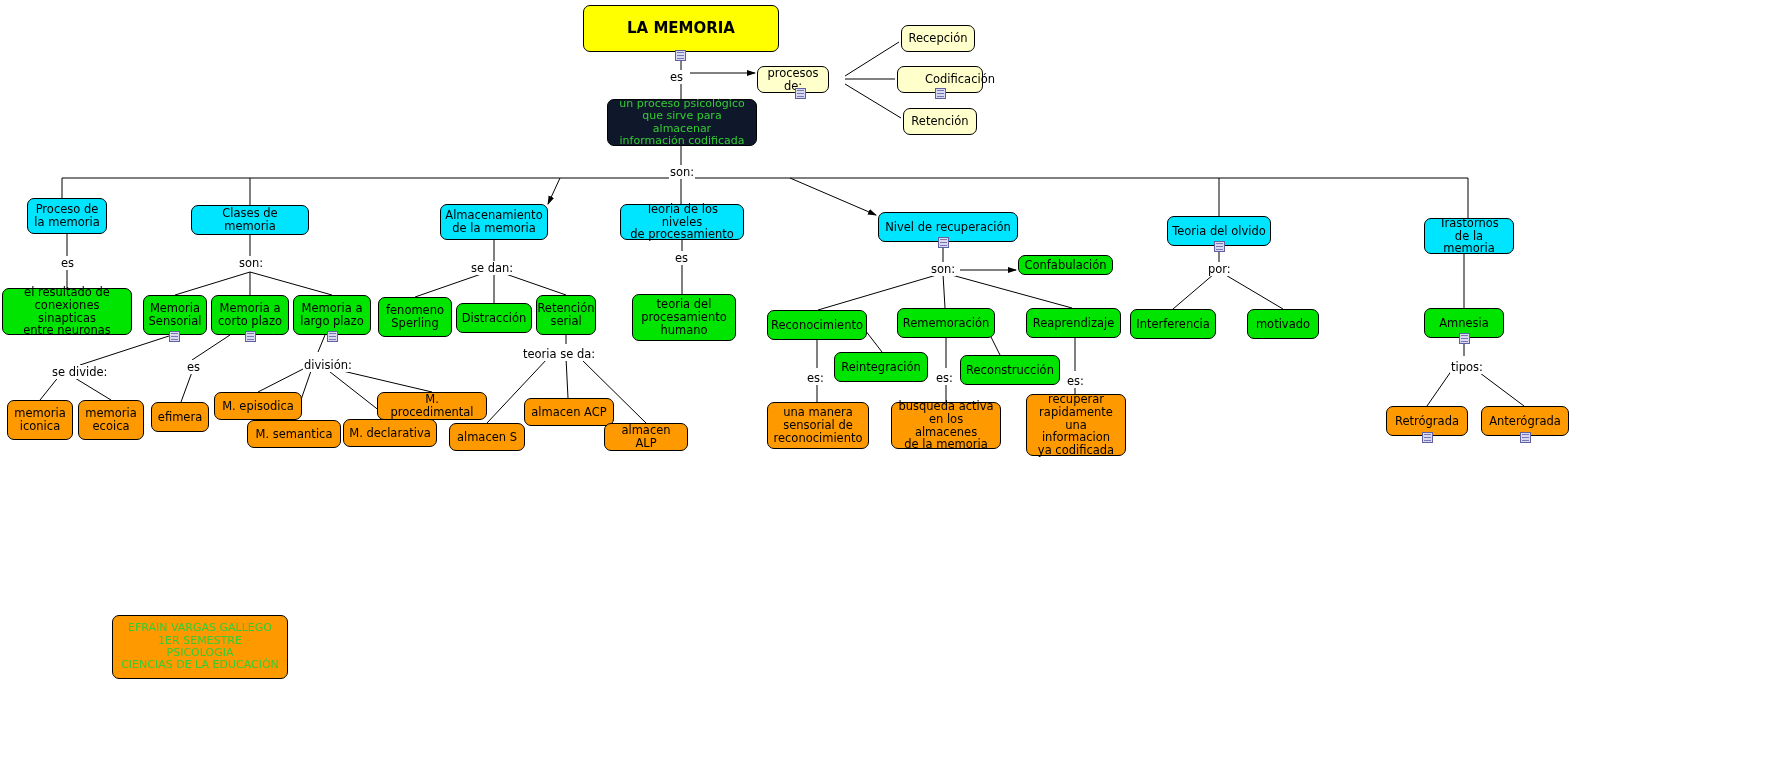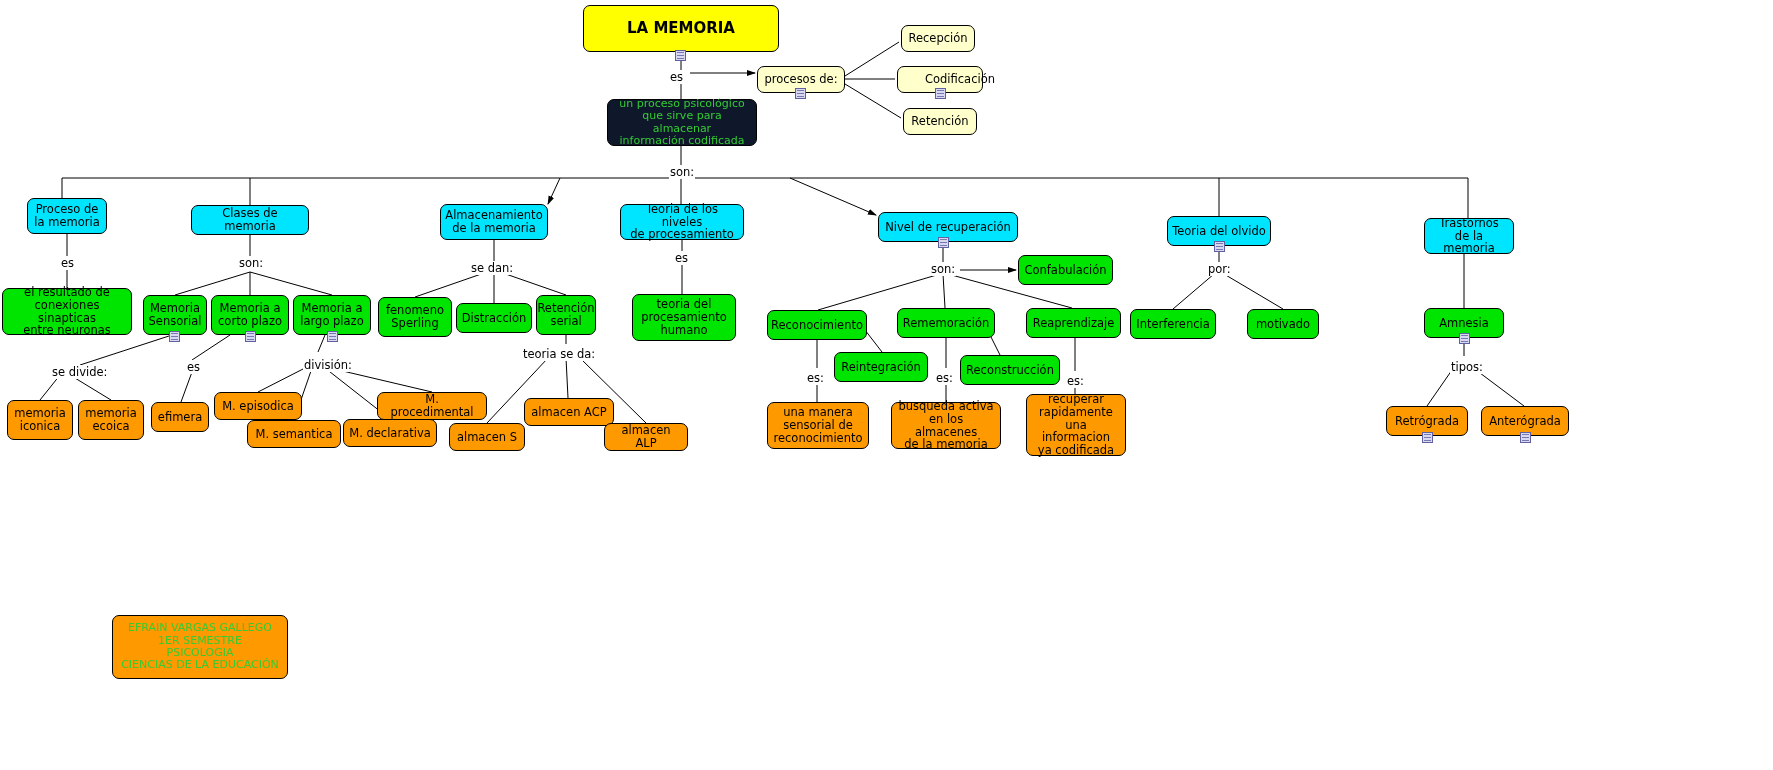--- a/index.html
+++ b/index.html
@@ -164,21 +164,21 @@
       <path d="M1452,370 L1427,406"></path>
       <path d="M1476,370 L1524,406"></path>
     </g>
   </svg>
 
   <div id="nodes-layer">
       <div class="node n-yellow" style="left: 583px; top: 5px; width: 196px; height: 47px;">LA MEMORIA</div>
       <div class="node n-magenta" style="left: 607px; top: 99px; width: 150px; height: 47px;">un proceso psicológico
 que sirve para almacenar
 información codificada</div>
-      <div class="node n-cream" style="left: 757px; top: 66px; width: 88px; height: 27px;">procesos de:</div>
+      <div class="node n-cream" style="left: 757px; top: 66px; width: 72px; height: 27px;">procesos de:</div>
       <div class="node n-cream" style="left: 901px; top: 25px; width: 74px; height: 27px;">Recepción</div>
       <div class="node n-cream" style="left: 897px; top: 66px; width: 86px; height: 27px; padding-left: 44px;">Codificación</div>
       <div class="node n-cream" style="left: 903px; top: 108px; width: 74px; height: 27px;">Retención</div>
       <div class="node n-cyan" style="left: 27px; top: 198px; width: 80px; height: 36px;">Proceso de
 la memoria</div>
       <div class="node n-cyan" style="left: 191px; top: 205px; width: 118px; height: 30px;">Clases de memoria</div>
       <div class="node n-cyan" style="left: 440px; top: 204px; width: 108px; height: 36px;">Almacenamiento
 de la memoria</div>
       <div class="node n-cyan" style="left: 620px; top: 204px; width: 124px; height: 36px;">Teoria de los niveles
 de procesamiento</div>
@@ -196,21 +196,21 @@
       <div class="node n-green" style="left: 293px; top: 295px; width: 78px; height: 40px;">Memoria a
 largo plazo</div>
       <div class="node n-green" style="left: 378px; top: 297px; width: 74px; height: 40px;">fenomeno
 Sperling</div>
       <div class="node n-green" style="left: 456px; top: 303px; width: 76px; height: 30px;">Distracción</div>
       <div class="node n-green" style="left: 536px; top: 295px; width: 60px; height: 40px;">Retención
 serial</div>
       <div class="node n-green" style="left: 632px; top: 294px; width: 104px; height: 47px;">teoria del
 procesamiento
 humano</div>
-      <div class="node n-green" style="left: 1018px; top: 255px; width: 95px; height: 30px;">Confabulación</div>
+      <div class="node n-green" style="left: 1018px; top: 255px; width: 95px; height: 20px;">Confabulación</div>
       <div class="node n-green" style="left: 767px; top: 310px; width: 100px; height: 30px;">Reconocimiento</div>
       <div class="node n-green" style="left: 897px; top: 308px; width: 98px; height: 30px;">Rememoración</div>
       <div class="node n-green" style="left: 1026px; top: 308px; width: 95px; height: 30px;">Reaprendizaje</div>
       <div class="node n-green" style="left: 834px; top: 352px; width: 94px; height: 30px;">Reintegración</div>
       <div class="node n-green" style="left: 960px; top: 355px; width: 100px; height: 30px;">Reconstrucción</div>
       <div class="node n-green" style="left: 1130px; top: 309px; width: 86px; height: 30px;">Interferencia</div>
       <div class="node n-green" style="left: 1247px; top: 309px; width: 72px; height: 30px;">motivado</div>
       <div class="node n-green" style="left: 1424px; top: 308px; width: 80px; height: 30px;">Amnesia</div>
       <div class="node n-orange" style="left: 7px; top: 400px; width: 66px; height: 40px;">memoria
 iconica</div>

